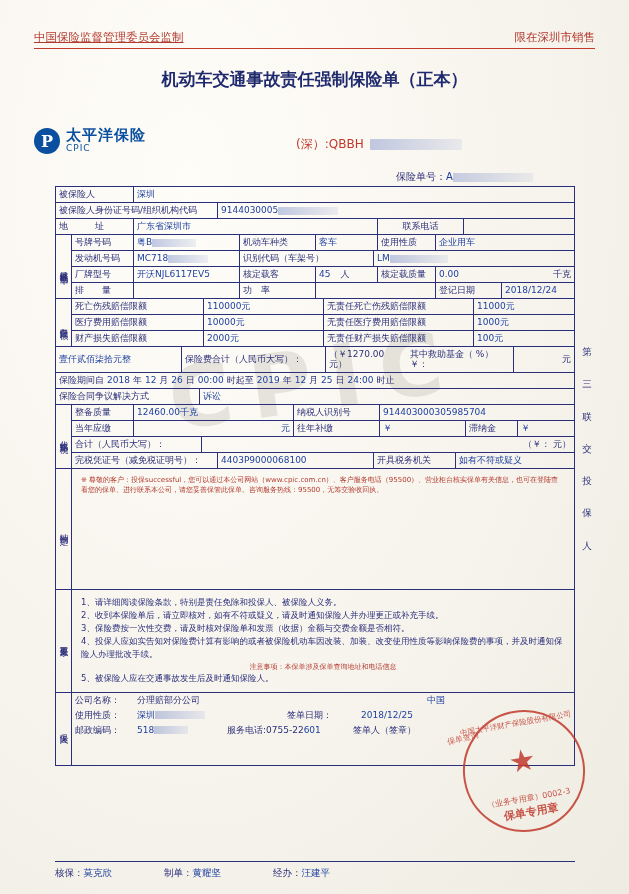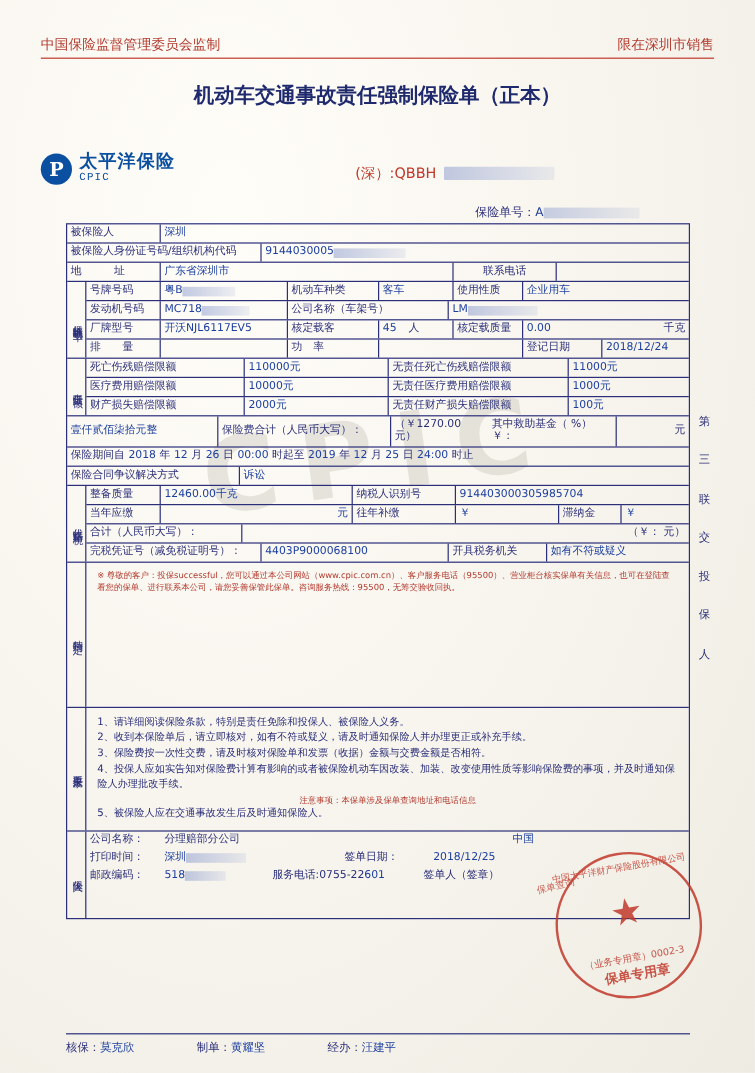--- a/index.html
+++ b/index.html
@@ -24,21 +24,21 @@
     transform:rotate(-8deg);
     pointer-events:none;
     font-family:"DejaVu Sans",sans-serif;
   }
   .topline{
     position:absolute;top:30px;left:0;width:100%;
     display:flex;justify-content:space-between;
     padding:0 34px;box-sizing:border-box;
     font-size:11.5px;color:#c0392b;
   }
-  .topline .left{color:#b23a2e;}
+  .topline .left{color:#b23a2e;text-decoration:underline;}
   .topline .right{color:#b23a2e;}
   .redline{
     position:absolute;top:48px;left:34px;width:561px;height:1px;background:#c0392b;
   }
   .maintitle{
     position:absolute;top:68px;left:0;width:100%;text-align:center;
     font-size:17px;font-weight:bold;color:#1f2a6e;
     font-family:"DejaVu Sans",sans-serif;
   }
   .timeline{
@@ -48,21 +48,21 @@
   }
   .logo{
     position:absolute;top:128px;left:34px;display:flex;align-items:center;gap:6px;
   }
   .logo .mark{
     width:26px;height:26px;border-radius:50%;
     background:#0a4fa0;color:#fff;font-size:16px;font-weight:bold;
     display:flex;align-items:center;justify-content:center;
     font-family:"DejaVu Serif",serif;
   }
-  .logo .txt{line-height:1.05;font-family:Liberation Mono, monospace;}
+  .logo .txt{line-height:1.05;}
   .logo .cn{font-size:15px;font-weight:bold;color:#0a4fa0;letter-spacing:1px;}
   .logo .en{font-size:9px;color:#0a4fa0;letter-spacing:1px;}
   .qbbh{
     position:absolute;top:136px;left:296px;font-size:12px;color:#c0392b;
   }
   .qbbh .blur{
     display:inline-block;width:92px;height:11px;margin-left:6px;
     background:linear-gradient(90deg,rgba(120,140,200,.45),rgba(120,140,200,.12));
     vertical-align:middle;border-radius:1px;
   }
@@ -228,21 +228,21 @@
           <div class="cell hw" style="width:62px">客车</div>
           <div class="cell lbl" style="width:58px">使用性质</div>
           <div class="cell hw" style="flex:1">企业用车</div>
         </div>
         <div class="row">
           <div class="cell lbl" style="width:62px">发动机号码</div>
           <div class="cell hw" style="width:106px">
             <span>MC718</span>
               <span class="blurv" style="width:40px"></span>
           </div>
-          <div class="cell lbl" style="width:134px">公司名称（车架号）</div>
+          <div class="cell lbl" style="width:134px">识别代码（车架号）</div>
           <div class="cell hw" style="flex:1">
             <span>LM</span>
               <span class="blurv" style="width:58px"></span>
           </div>
         </div>
         <div class="row">
           <div class="cell lbl" style="width:62px">厂牌型号</div>
           <div class="cell hw" style="width:106px">开沃NJL6117EV5</div>
           <div class="cell lbl" style="width:76px">核定载客</div>
           <div class="cell hw" style="width:62px">
@@ -381,21 +381,21 @@
 
     <div class="row" style="min-height:72px">
       <div class="cell vert lbl">保险人</div>
       <div style="flex:1">
         <div class="row" style="border-bottom:none">
           <div class="cell lbl" style="width:62px;border-right:none">公司名称：</div>
           <div class="cell lbl" style="flex:1;border-right:none">分理赔部分公司</div>
           <div class="cell hw" style="width:150px;border-right:none">中国</div>
         </div>
         <div class="row" style="border-bottom:none">
-          <div class="cell lbl" style="width:62px;border-right:none">打印时间：</div>
+          <div class="cell lbl" style="width:62px;border-right:none">使用性质：</div>
           <div class="cell hw" style="width:150px;border-right:none">
             <span>深圳</span>
               <span class="blurv" style="width:50px"></span>
           </div>
           <div class="cell lbl" style="width:74px;border-right:none">签单日期：</div>
           <div class="cell hw" style="flex:1;border-right:none">2018/12/25</div>
         </div>
         <div class="row" style="border-bottom:none">
           <div class="cell lbl" style="width:62px;border-right:none">邮政编码：</div>
           <div class="cell hw" style="width:90px;border-right:none">

